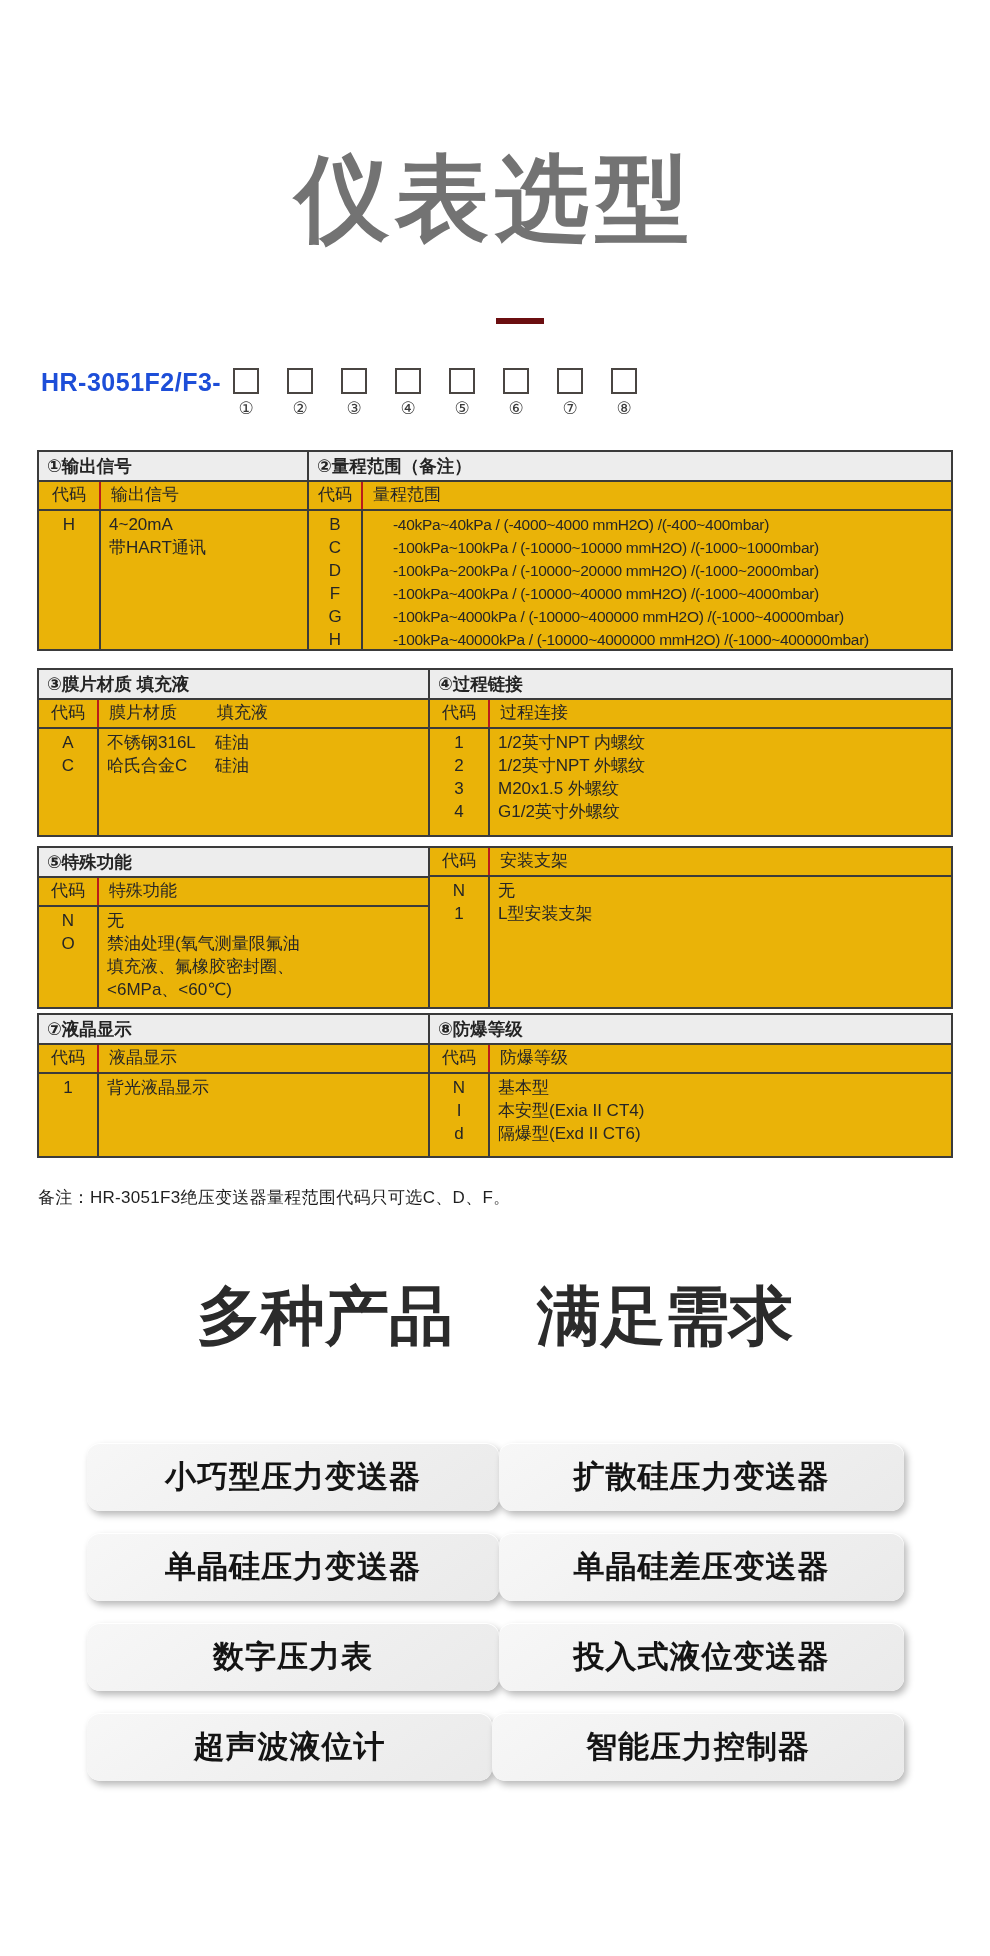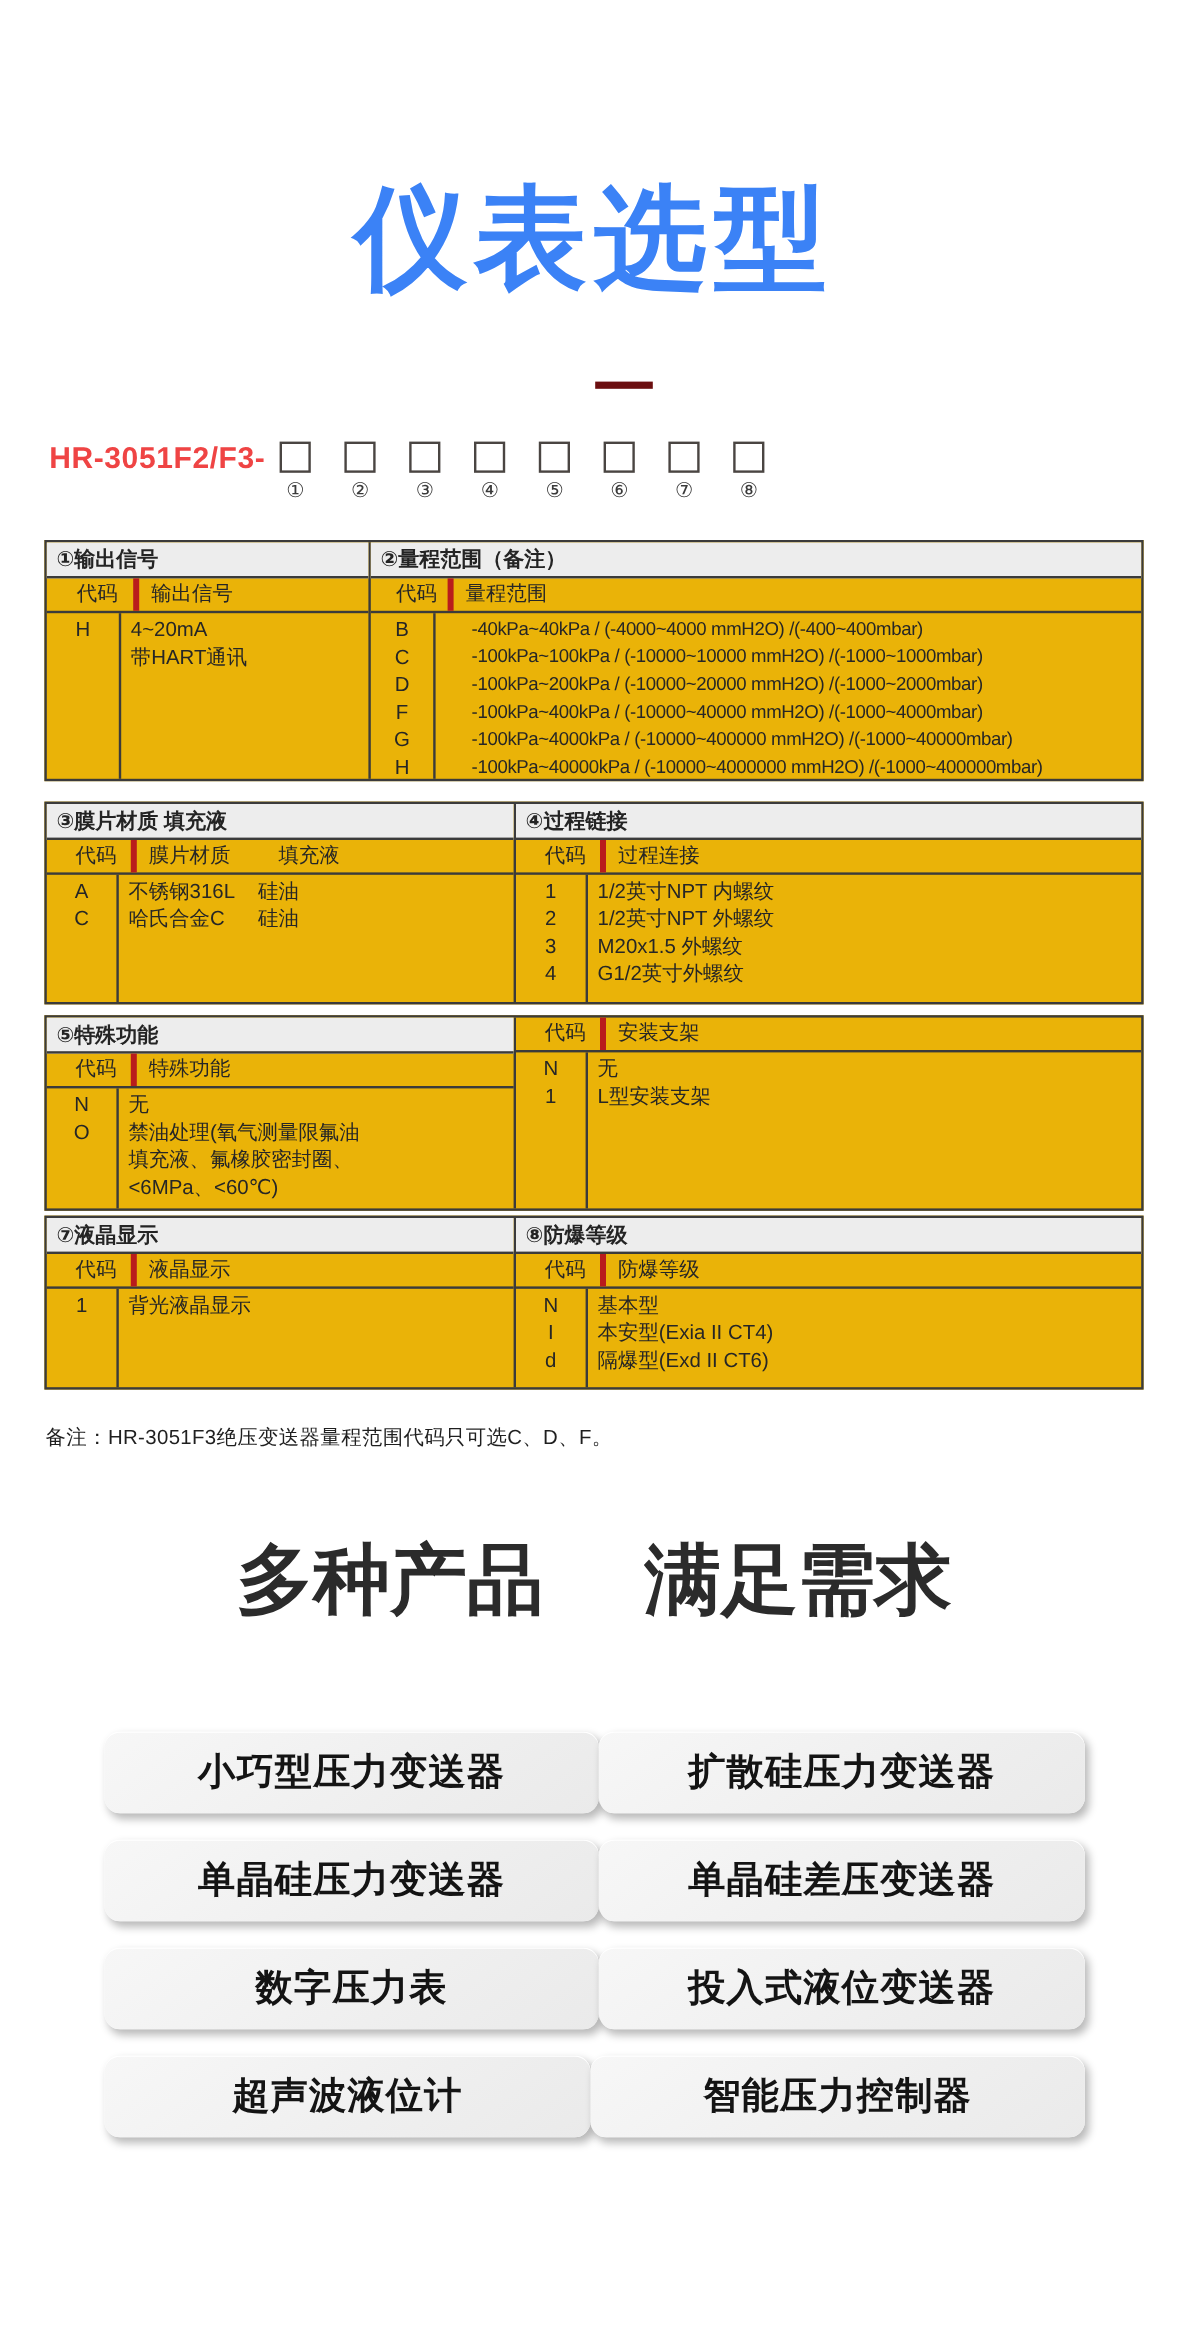--- a/index.html
+++ b/index.html
@@ -6,27 +6,27 @@
   body{
     width:990px;height:1956px;position:relative;background:#ffffff;
     font-family:"Liberation Sans","DejaVu Sans",sans-serif;color:#262626;
     overflow:hidden;
   }
   .abs{position:absolute;}
 
   
   #page-title{
     top:152px;left:0;width:100%;text-align:center;
-    font-size:94px;font-weight:900;letter-spacing:6px;color:#3b82f6;line-height:1;
+    font-size:94px;font-weight:900;letter-spacing:6px;color:#737373;line-height:1;
   }
   #accent-dash{top:318px;left:496px;width:48px;height:6px;background:#6b0e10;}
 
   
   #model-row{top:368px;left:41px;display:flex;align-items:flex-start;}
-  #model-prefix{font-size:25px;font-weight:700;line-height:28px;letter-spacing:0.5px;color:#ef4444;margin-right:12px;min-width:170px;}
+  #model-prefix{font-size:25px;font-weight:700;line-height:28px;letter-spacing:0.5px;color:#1d4ed8;margin-right:12px;min-width:170px;}
   .pos-slot{width:54px;display:flex;flex-direction:column;align-items:flex-start;}
   .pos-box{width:26px;height:26px;box-sizing:border-box;border:2.5px solid #4a4542;background:#fff;}
   .pos-num{width:26px;text-align:center;font-size:17px;color:#3a3a3a;margin-top:6px;line-height:18px;}
 
   
   .tbl{
     left:37px;width:916px;box-sizing:border-box;background:#eab308;
     border:2.5px solid #3b3b3b;display:flex;align-items:stretch;
   }
   #pair1{top:450px;height:201px;}
@@ -37,21 +37,21 @@
   .half-l{flex:none;border-right:2.5px solid #3b3b3b;}
   #pair1 .half-l{width:268px;}
   #pair2 .half-l,#pair3 .half-l,#pair4 .half-l{width:389px;}
   .half-r{flex:1;}
   .th{
     background:#ededed;border-bottom:2.5px solid #3b3b3b;
     font-size:17.5px;font-weight:700;color:#242424;
     padding:4px 8px 3px;line-height:21px;white-space:nowrap;
   }
   .sub{display:flex;border-bottom:2px solid #3b3b3b;font-size:17px;line-height:20px;}
-  .ch{flex:none;text-align:center;padding:3px 0 4px;border-right:5px solid #b91c1c;margin-left:12px;}
+  .ch{flex:none;text-align:center;padding:3px 0 4px;border-right:2px solid #b91c1c;}
   .vh{padding:3px 10px 4px;white-space:nowrap;}
   .tb{display:flex;flex:1;min-height:0;}
   .cc{flex:none;text-align:center;border-right:2px solid #3b3b3b;padding-top:2px;}
   .vc{flex:1;padding:2px 8px 0;min-width:0;}
   .ln{line-height:23px;font-size:17px;white-space:nowrap;}
   .rng{font-size:15.5px;letter-spacing:-0.3px;margin-left:22px;}
   .cw60{width:60px;} .cw52{width:52px;} .cw58{width:58px;}
   .mat{display:inline-block;width:108px;}
 
   

